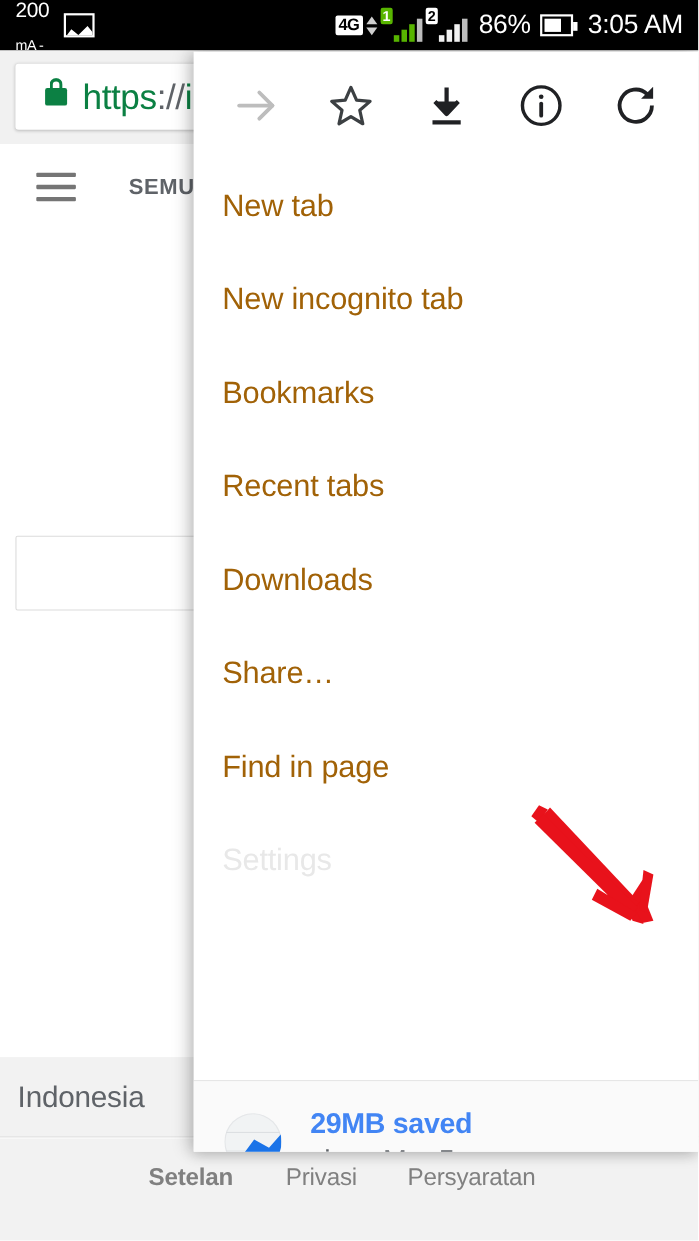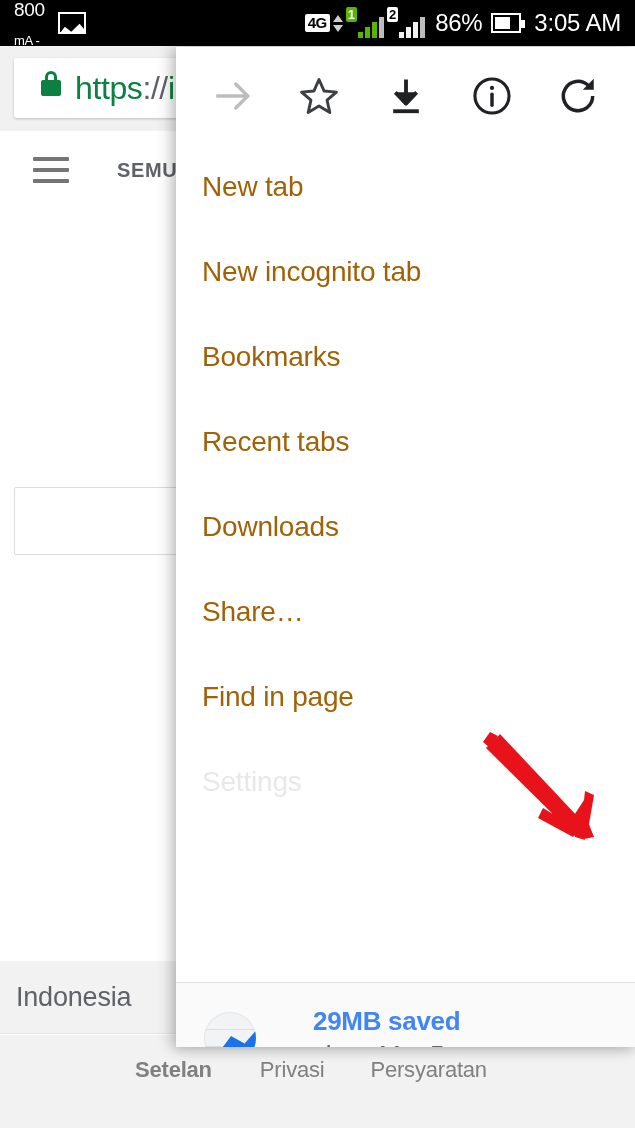--- a/index.html
+++ b/index.html
@@ -338,21 +338,20 @@
   }
 
   #data-saver {
     position: absolute;
     top: 936px; left: 0;
     width: 459px; height: 110px;
     background: #fafafa;
     display: flex;
     align-items: center;
     padding-left: 28px;
-    gap: 31px;
   }
   #ds-icon {
     width: 52px; height: 52px;
     border-radius: 50%;
     background: #f1f3f4;
     overflow: hidden;
     position: relative;
     flex: none;
     box-shadow: 0 0 0 1px #e4e6e8 inset;
   }
@@ -401,21 +400,21 @@
   }
 </style>
 </head>
 <body>
 
 <div id="screen">
 
   <div id="status-bar">
 
     <div id="charge-rate">
-      <span class="ma-num">800</span>
+      <span class="ma-num">200</span>
       <span class="ma-unit">mA -</span>
     </div>
 
     <div id="photo-icon"></div>
 
     <div id="status-right">
 
       <span id="net-badge">4G</span>
 
       <span class="data-arrows">

